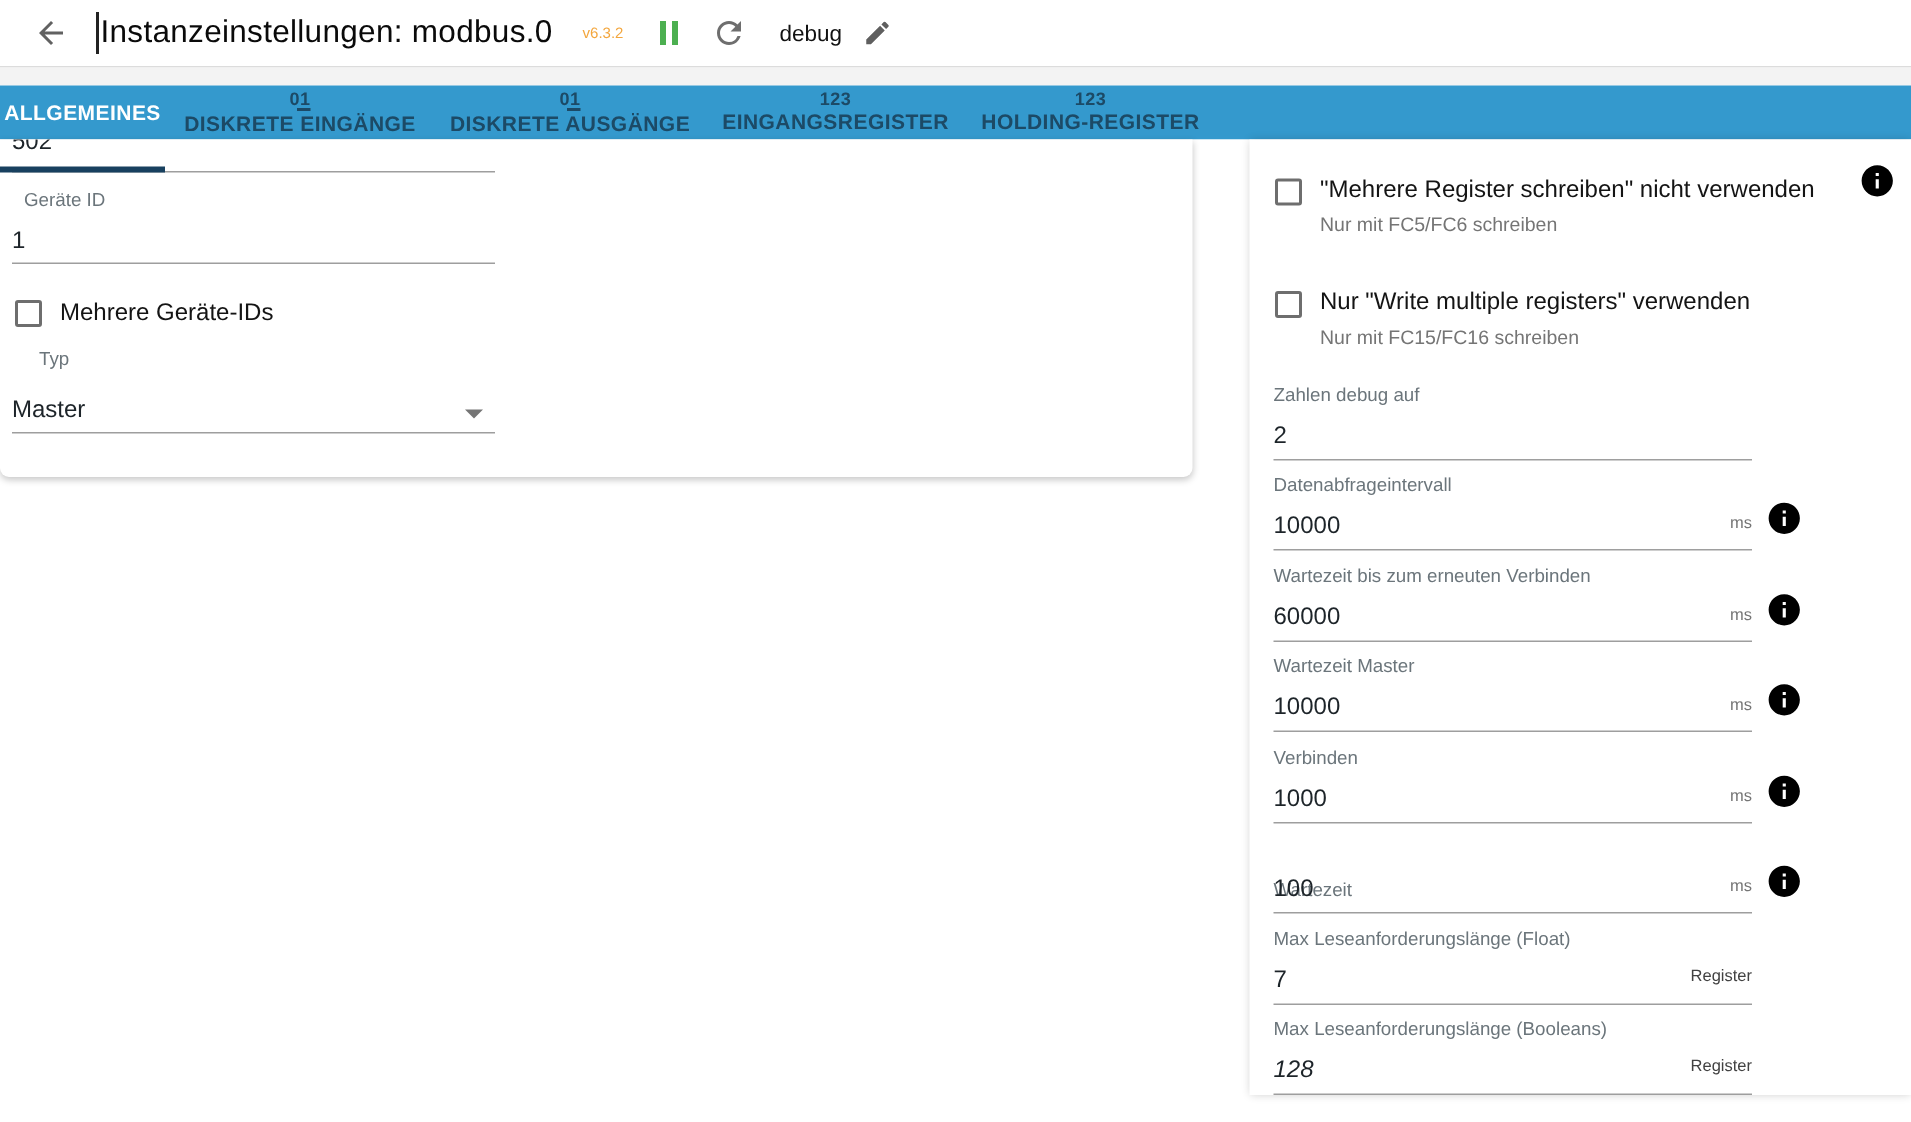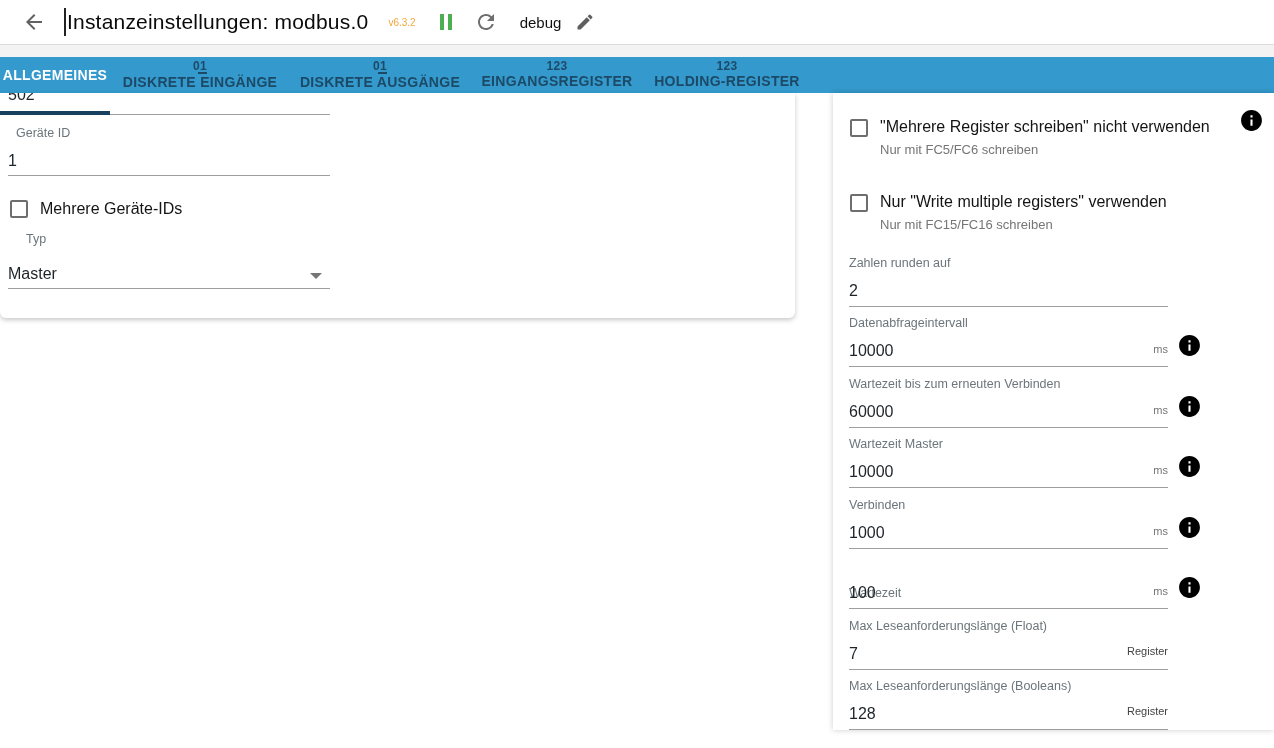--- a/index.html
+++ b/index.html
@@ -150,21 +150,21 @@
     </div>
 
     <div class="cbx" style="left:17px; top:26px;"></div>
     <div class="cblabel" style="left:47px; top:25px;">"Mehrere Register schreiben" nicht verwenden</div>
     <div class="cbsub" style="left:47px; top:49px;">Nur mit FC5/FC6 schreiben</div>
 
     <div class="cbx" style="left:17px; top:101px;"></div>
     <div class="cblabel" style="left:47px; top:100px;">Nur "Write multiple registers" verwenden</div>
     <div class="cbsub" style="left:47px; top:124px;">Nur mit FC15/FC16 schreiben</div>
 
-    <div class="flabel" style="left:16px; top:163px;">Zahlen runden auf</div>
+    <div class="flabel" style="left:16px; top:163px;">Zahlen debug auf</div>
     <div class="fvalue" style="left:16px; top:189px;">2</div>
     <div class="uline" style="left:16px; top:213px; width:319px;"></div>
 
     <div class="flabel" style="left:16px; top:223px;">Datenabfrageintervall</div>
     <div class="fvalue" style="left:16px; top:249px;">10000</div>
     <div class="suffix ms" style="left:16px; top:250px; width:319px;">ms</div>
     <div class="uline" style="left:16px; top:273px; width:319px;"></div>
     <div class="info-btn" style="left:344px; top:240px;">
       <svg viewBox="0 0 24 24">
           <path d="M12 2C6.48 2 2 6.48 2 12s4.48 10 10 10 10-4.48 10-10S17.52 2 12 2zm1 15h-2v-6h2v6zm0-8h-2V7h2v2z"></path>
@@ -210,17 +210,17 @@
           <path d="M12 2C6.48 2 2 6.48 2 12s4.48 10 10 10 10-4.48 10-10S17.52 2 12 2zm1 15h-2v-6h2v6zm0-8h-2V7h2v2z"></path>
         </svg>
     </div>
 
     <div class="flabel" style="left:16px; top:526px;">Max Leseanforderungslänge (Float)</div>
     <div class="fvalue" style="left:16px; top:552px;">7</div>
     <div class="suffix reg" style="left:16px; top:552px; width:319px;">Register</div>
     <div class="uline" style="left:16px; top:576px; width:319px;"></div>
 
     <div class="flabel" style="left:16px; top:586px;">Max Leseanforderungslänge (Booleans)</div>
-    <div class="fvalue" style="left:16px; top:612px;">128</div>
+    <div class="fvalue" style="left:16px; top:612px;font-style:italic;">128</div>
     <div class="suffix reg" style="left:16px; top:612px; width:319px;">Register</div>
     <div class="uline" style="left:16px; top:636px; width:319px;"></div>
   </div>
 </div>
 
 </body></html>

